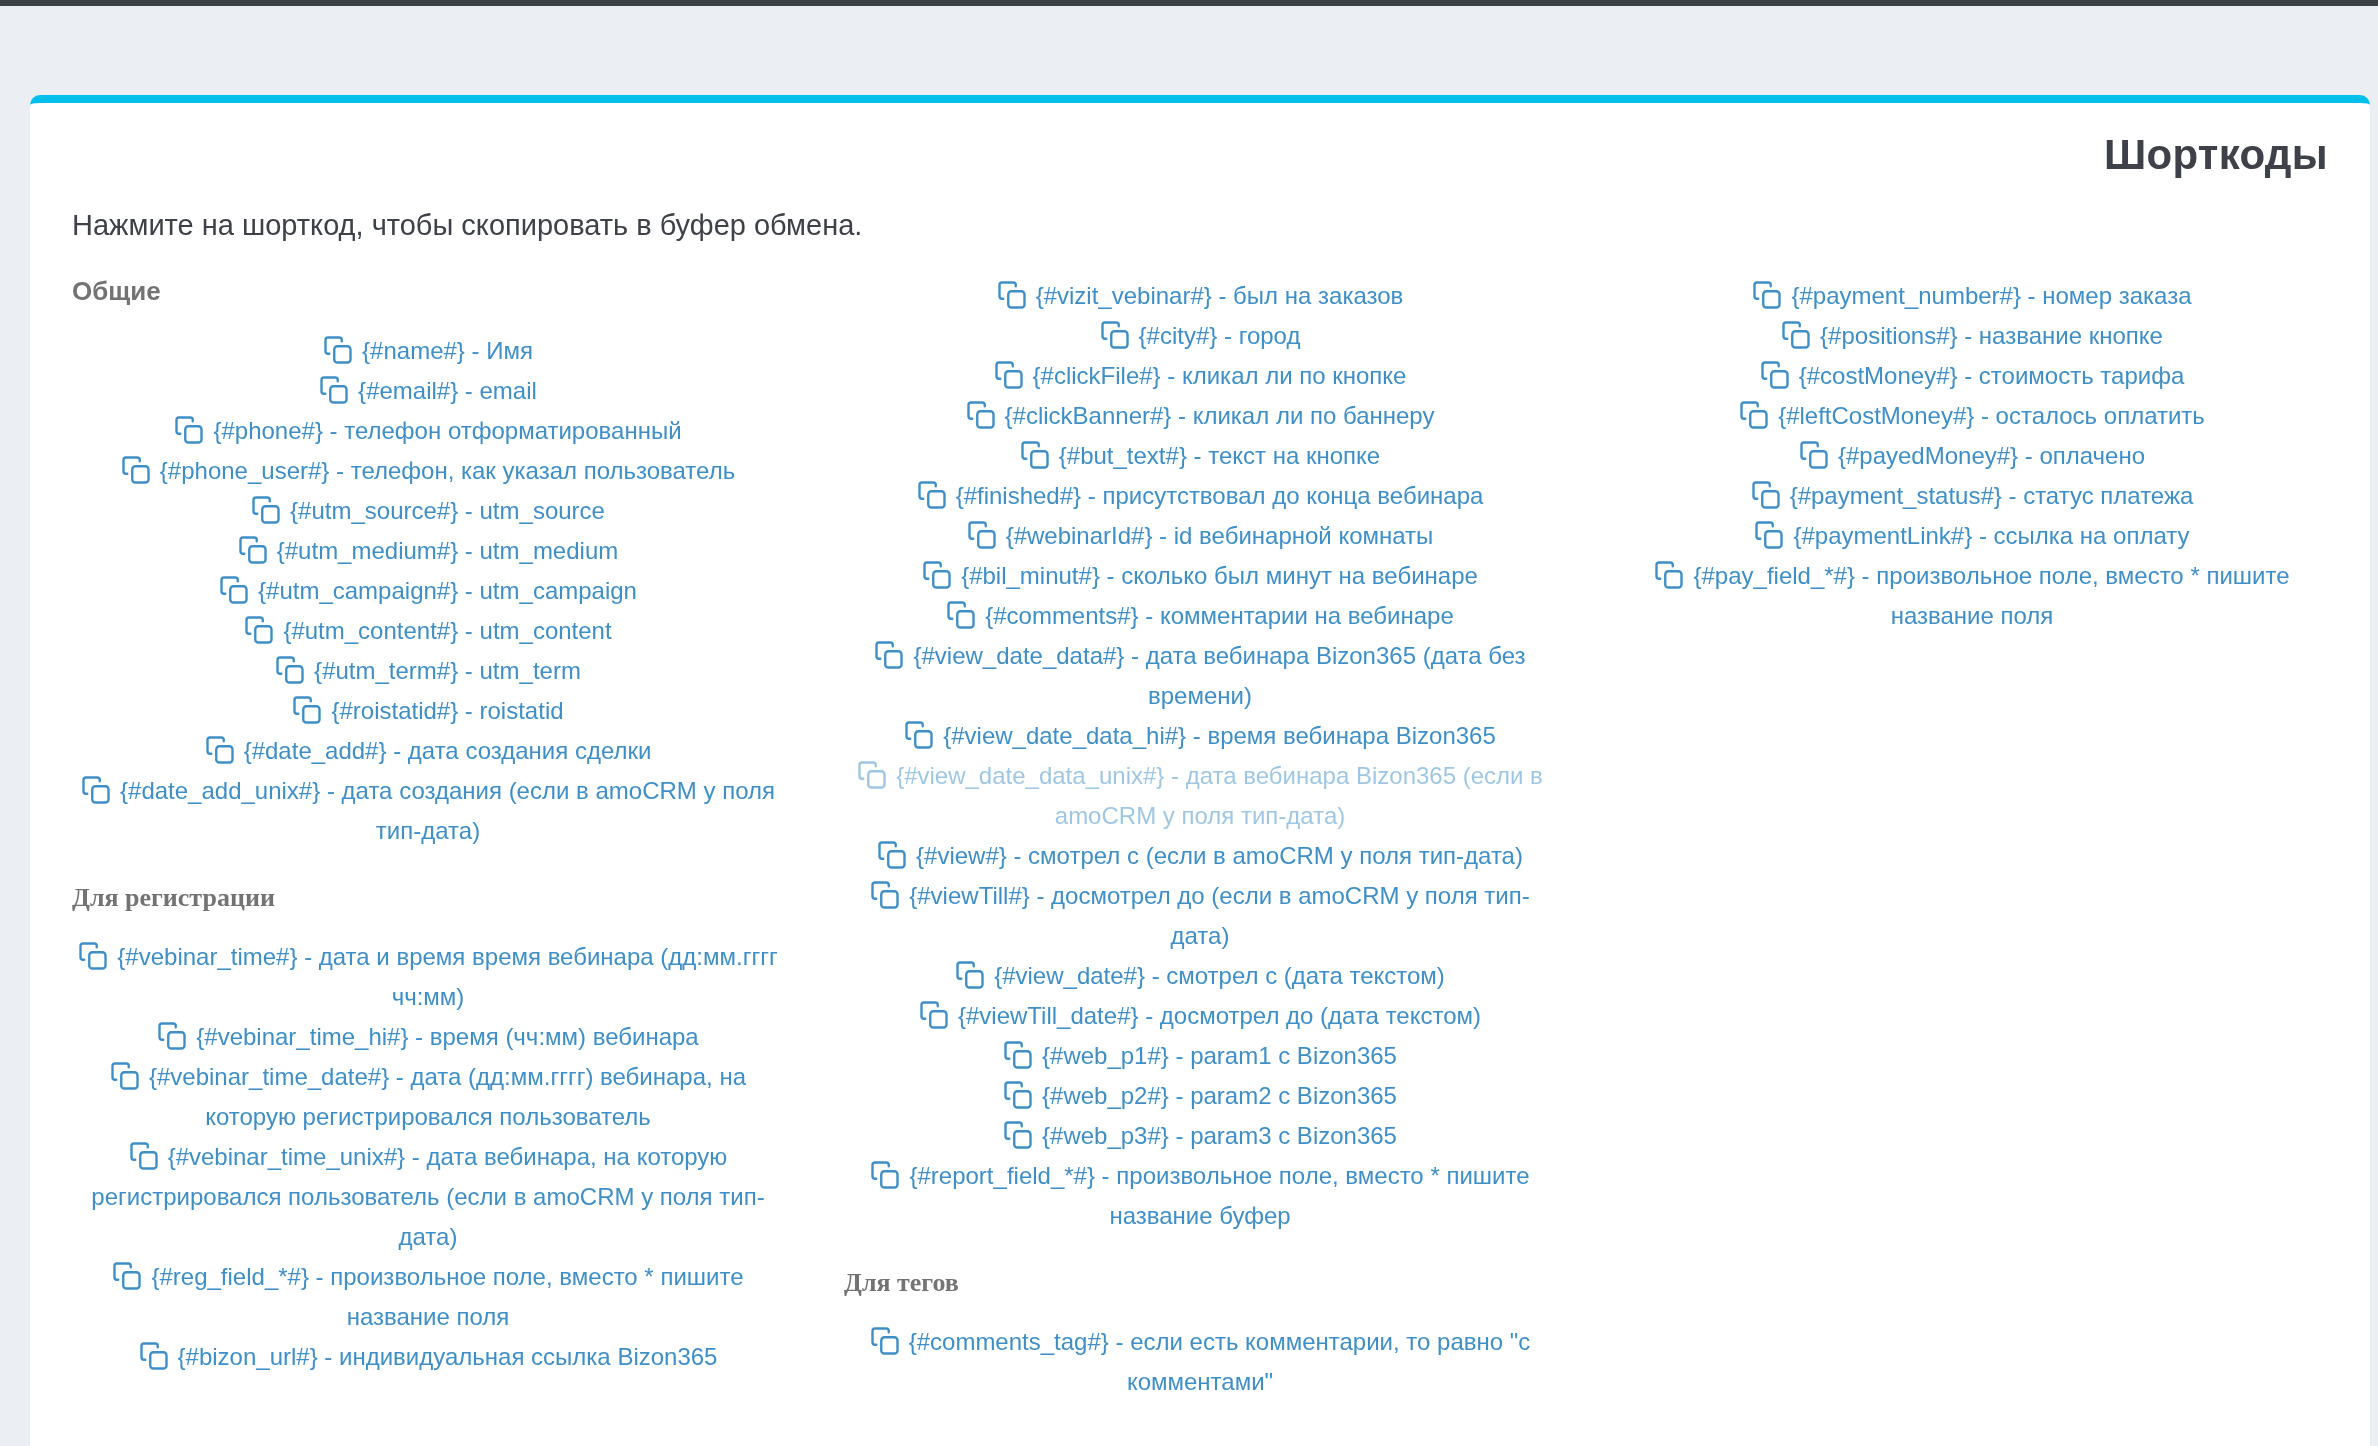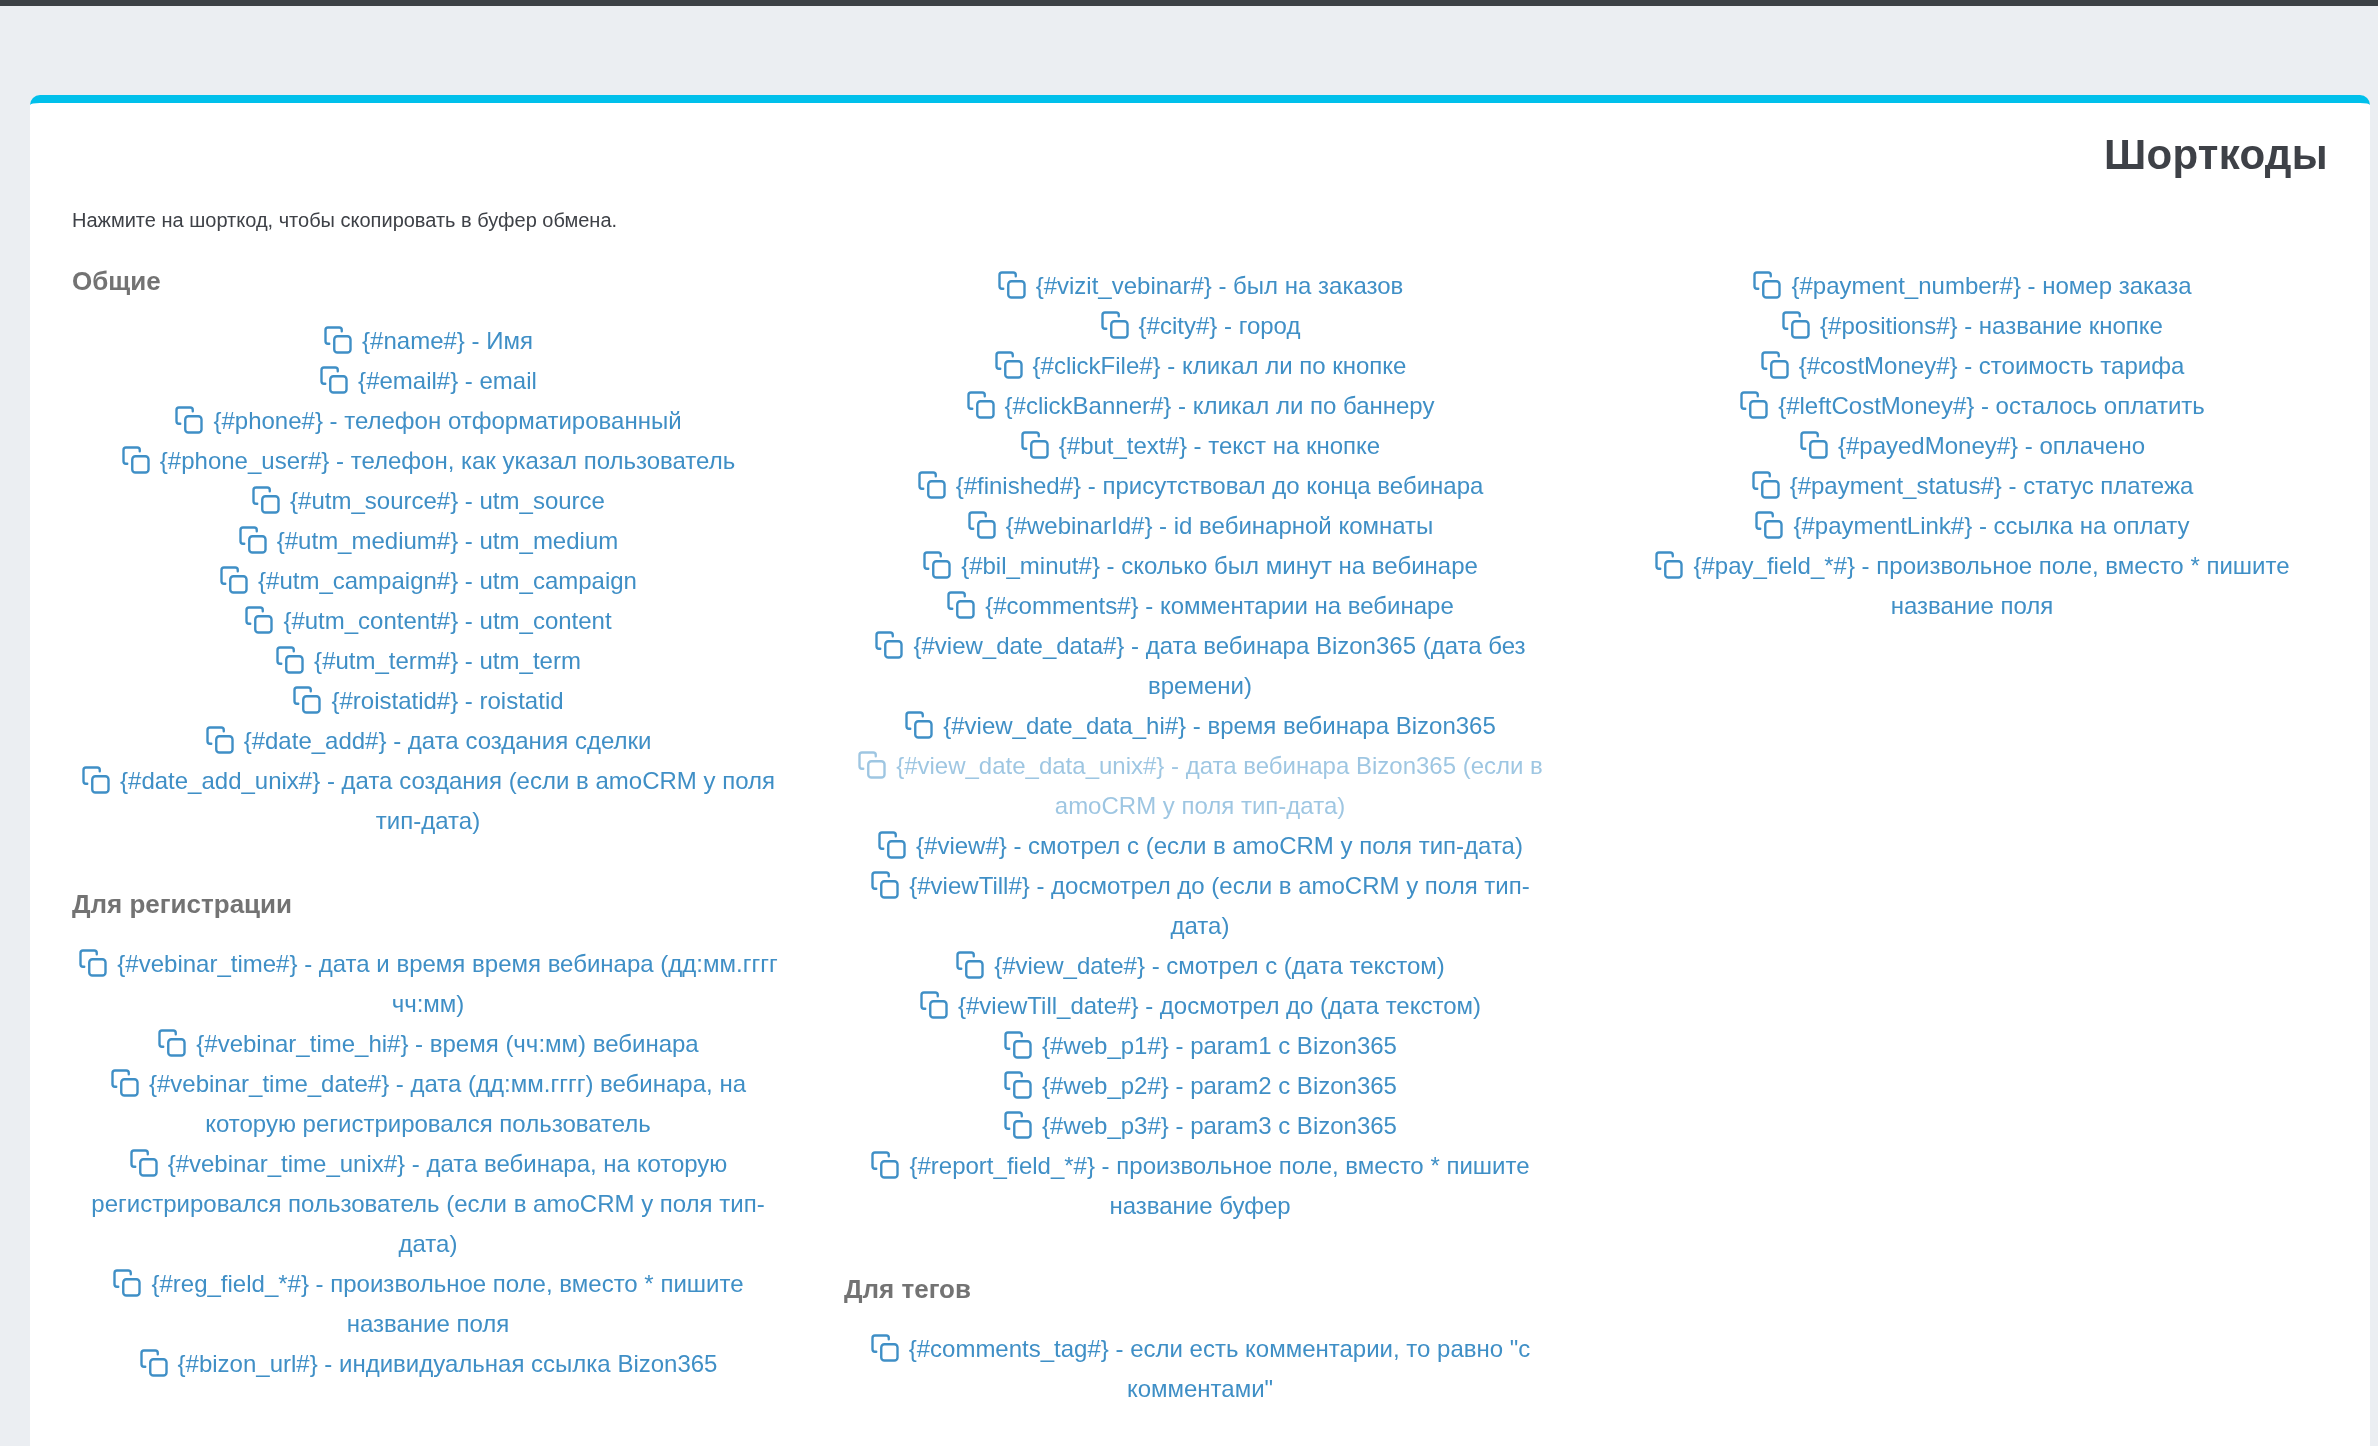--- a/index.html
+++ b/index.html
@@ -26,36 +26,36 @@
   .page-title {
     margin: 0 0 30px 0;
     font-size: 42px;
     font-weight: 600;
     color: #3e4147;
     letter-spacing: 0.3px;
     text-align: right;
   }
   .instruction {
     margin: 0 0 34px 0;
-    font-size: 20px;
+    font-size: 29px;
     color: #3e4147;
   }
   .grid {
     display: grid;
     grid-template-columns: repeat(3, 1fr);
     column-gap: 60px;
     align-items: start;
   }
   .section-title {
     font-size: 26px;
     font-weight: 600;
     color: #737373;
     margin: 0 0 24px 0;
   }
-  .section + .section .section-title { margin-top: 48px; }
+  .section + .section .section-title { margin-top: 32px; font-family: Liberation Serif, serif; }
   .item {
     font-size: 24px;
     line-height: 40px;
     color: #3f8fc6;
     cursor: pointer;
     word-wrap: break-word;
     text-align: center;
   }
   .item svg {
     vertical-align: -6px;

